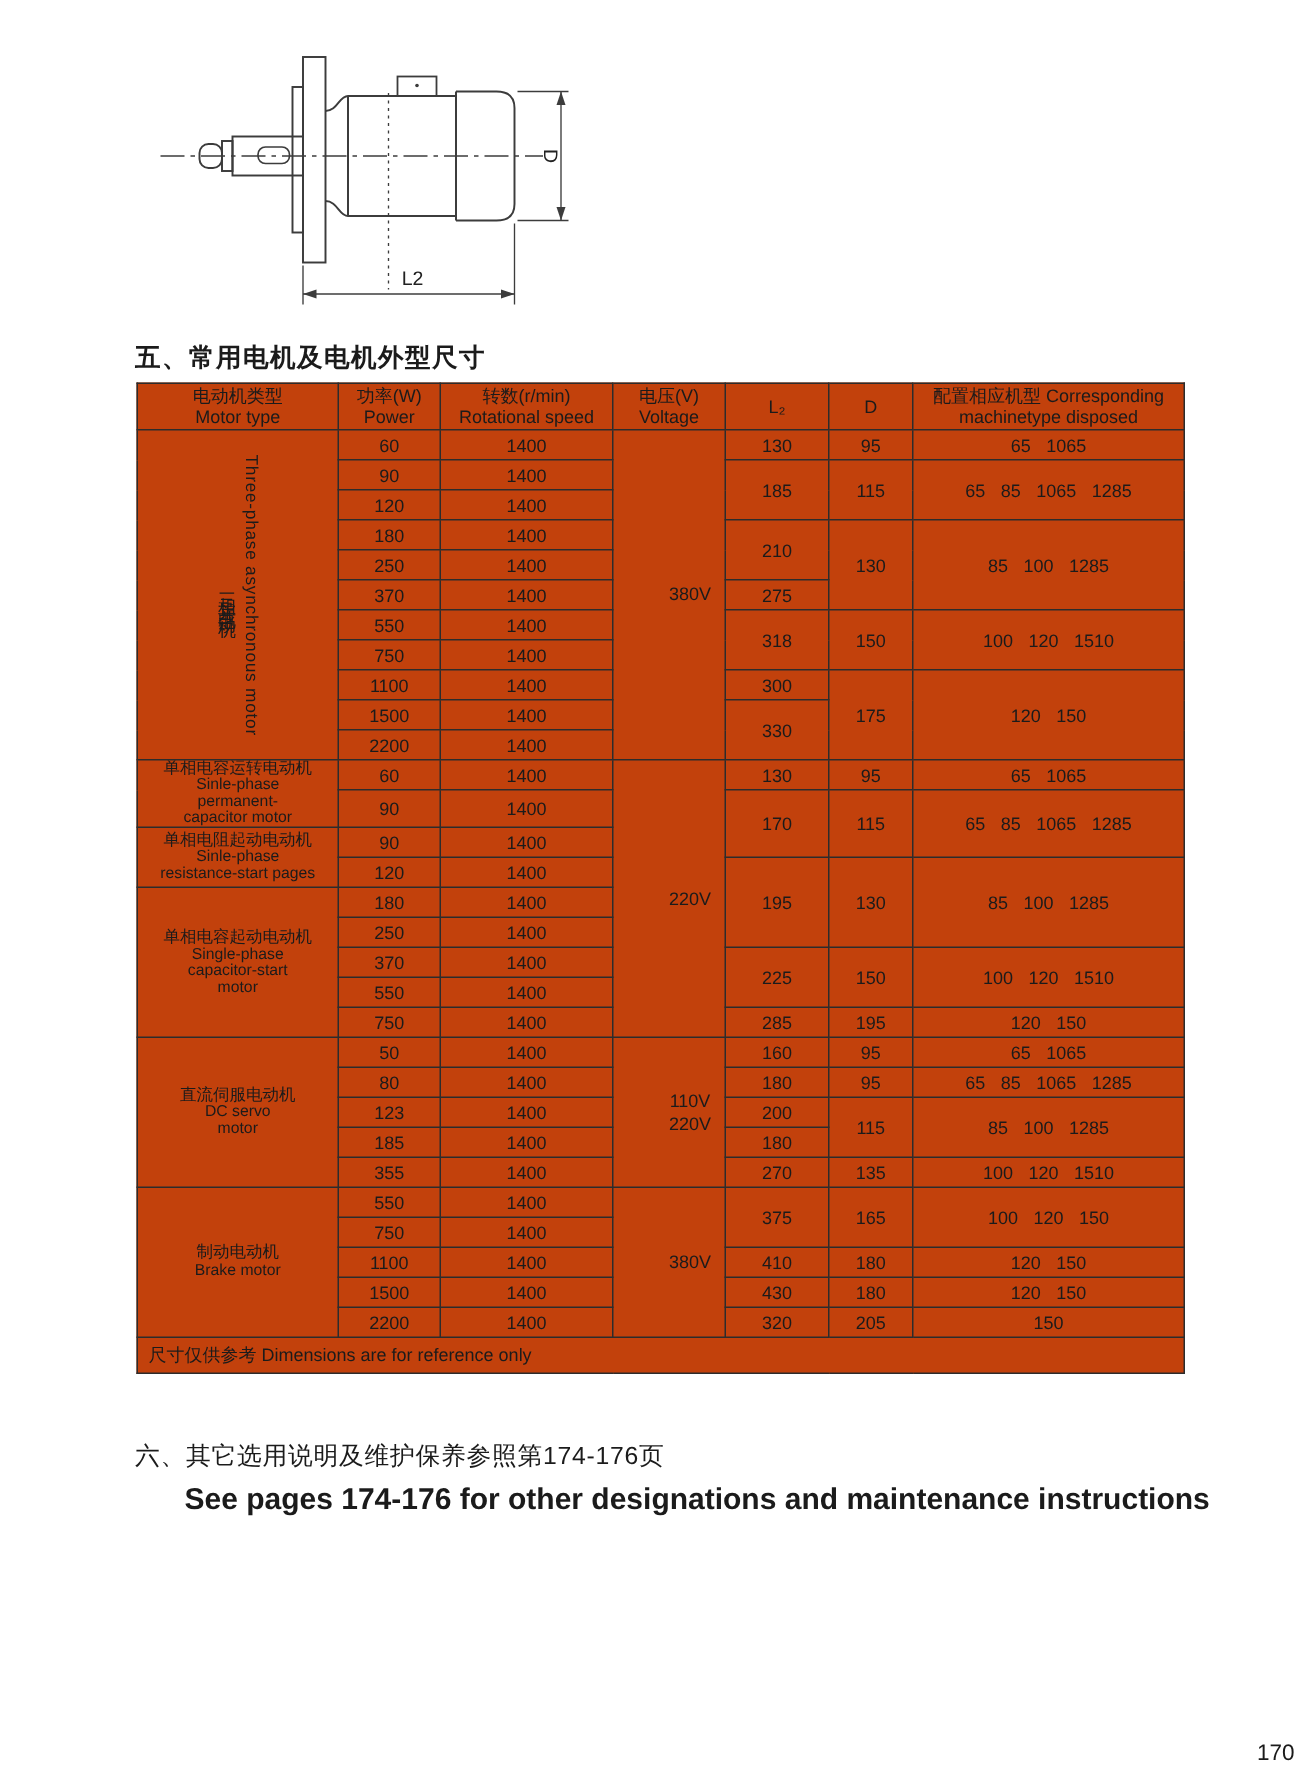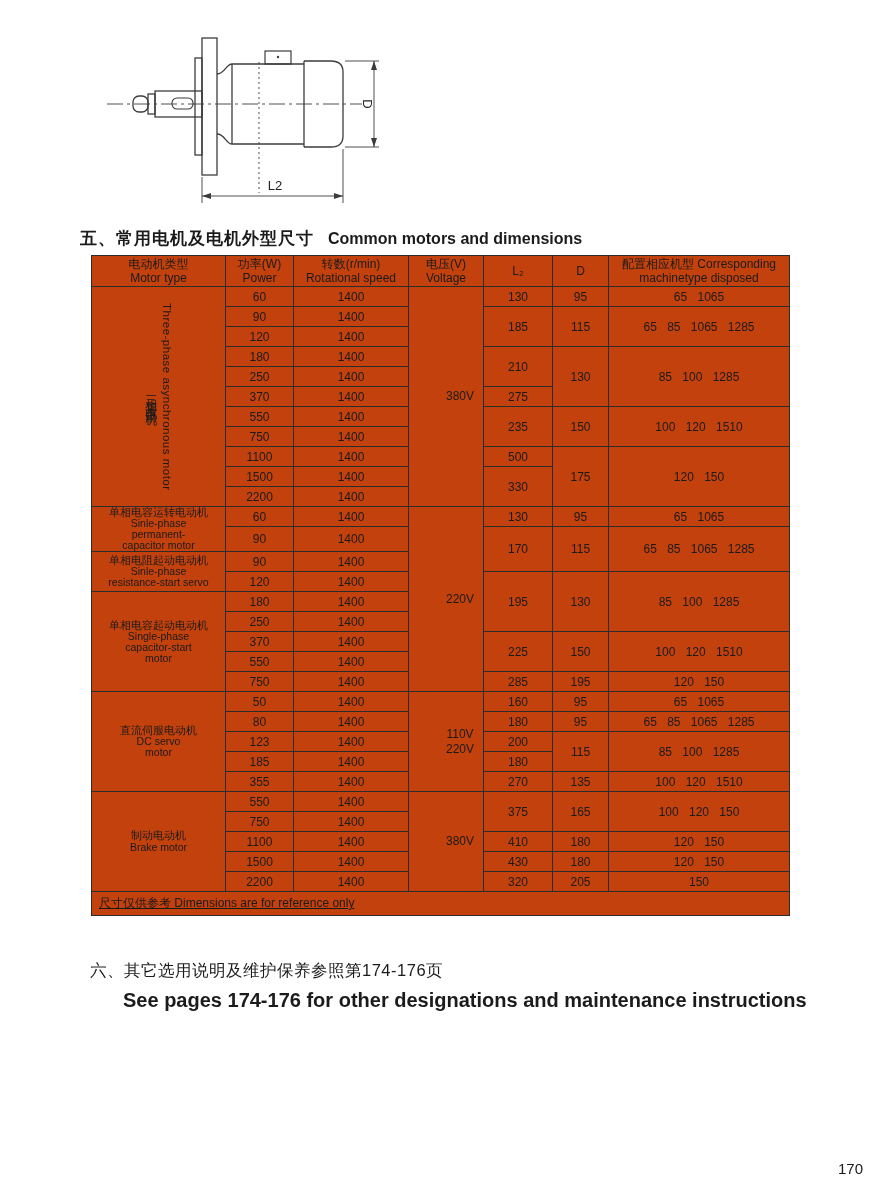--- a/index.html
+++ b/index.html
@@ -6,38 +6,38 @@
   body{
     width:875px;height:1191px;background:#ffffff;position:relative;
     font-family:"Liberation Sans", sans-serif;color:#1b1b1b;
     -webkit-font-smoothing:antialiased;
   }
   
   .drawing{position:absolute;left:95px;top:15px;width:400px;height:205px;}
   .drawing path,.drawing rect,.drawing line{stroke:#3c3c3c;fill:none;}
   .drawing text{fill:#222;font-family:"Liberation Sans",sans-serif;}
   
-  .heading{position:absolute;left:80px;top:227px;display:flex;gap:14px;align-items:baseline;}
+  .heading{position:absolute;left:90px;top:227px;display:flex;gap:4px;align-items:baseline;}
   .heading .zh{font-size:17px;font-weight:bold;letter-spacing:1px;}
   .heading .en{font-size:16px;font-weight:bold;}
   
   .tbl-wrap{position:absolute;left:91px;top:255px;}
   table{border-collapse:collapse;table-layout:fixed;width:698px;background:#c2410c;}
   td,th{border:1px solid #2c2c2c;padding:0;text-align:center;vertical-align:middle;overflow:hidden;}
   thead th{height:30px;font-weight:normal;font-size:12px;line-height:1.18;}
   tbody tr{height:20px;}
   td.num,td.volt{font-size:12px;}
   td.volt{white-space:pre-line;line-height:1.25;padding-left:28px;}
   td.corr{font-size:12px;word-spacing:7px;margin-left:19px;}
   td.mt{font-size:10.5px;line-height:1.04;}
   td.mt .zh{font-size:11px;}
   td.mt.vert .vwrap{display:flex;justify-content:center;align-items:center;gap:3px;}
   .vzh{writing-mode:vertical-rl;text-orientation:upright;font-size:12px;letter-spacing:3px;}
   .ven{writing-mode:vertical-rl;font-size:11.5px;letter-spacing:0.5px;}
-  td.note{text-align:left;font-size:12px;padding:3px 0 3px 7px;height:16px;text-decoration:underline;}
+  td.note{text-align:left;font-size:12px;padding:3px 0 3px 7px;height:16px;}
   
   .bottom{position:absolute;left:90px;top:941px;margin-top:19px;}
   .bottom .zh{font-size:16.5px;letter-spacing:0.5px;}
   .bottom .en{font-size:20px;font-weight:bold;margin:7px 0 0 33px;}
   .pageno{position:absolute;left:838px;top:1160px;font-size:15px;}
 </style>
 </head>
 <body>
 
 <svg class="drawing" viewBox="0 0 400 205">
@@ -70,21 +70,20 @@
 
   <path d="M107,162 V188 M248,134 V188" stroke-width="0.9"></path>
   <path d="M107,181 H248" stroke-width="0.9"></path>
   <polygon points="107,181 116,178 116,184" fill="#3c3c3c" stroke="none"></polygon>
   <polygon points="248,181 239,178 239,184" fill="#3c3c3c" stroke="none"></polygon>
   <text x="180" y="175" text-anchor="middle" font-size="13">L2</text>
 </svg>
 
 <div class="heading">
   <span class="zh">五、常用电机及电机外型尺寸</span>
-  <span class="en">Common motors and dimensions</span>
 </div>
 
 <div class="tbl-wrap">
   <table>
     <colgroup>
       <col style="width:134px">
         <col style="width:68px">
         <col style="width:115px">
       <col style="width:75px">
         <col style="width:69px">
@@ -159,32 +158,32 @@
           <td class="num">1400</td>
         </tr>
         <tr>
           <td class="num">370</td>
           <td class="num">1400</td>
           <td class="num" rowspan="1">275</td>
         </tr>
         <tr>
           <td class="num">550</td>
           <td class="num">1400</td>
-          <td class="num" rowspan="2">235</td>
+          <td class="num" rowspan="2">318</td>
           <td class="num" rowspan="2">150</td>
           <td class="corr" rowspan="2">100 120 1510</td>
         </tr>
         <tr>
           <td class="num">750</td>
           <td class="num">1400</td>
         </tr>
         <tr>
           <td class="num">1100</td>
           <td class="num">1400</td>
-          <td class="num" rowspan="1">500</td>
+          <td class="num" rowspan="1">300</td>
           <td class="num" rowspan="3">175</td>
           <td class="corr" rowspan="3">120 150</td>
         </tr>
         <tr>
           <td class="num">1500</td>
           <td class="num">1400</td>
           <td class="num" rowspan="2">330</td>
         </tr>
         <tr>
           <td class="num">2200</td>
@@ -208,21 +207,21 @@
           <td class="num">90</td>
           <td class="num">1400</td>
           <td class="num" rowspan="2">170</td>
           <td class="num" rowspan="2">115</td>
           <td class="corr" rowspan="2">65 85 1065 1285</td>
         </tr>
         <tr>
           <td class="mt" rowspan="2">
             <div class="zh">单相电阻起动电动机</div>
             <div class="en">Sinle-phase</div>
-            <div class="en">resistance-start servo</div>
+            <div class="en">resistance-start pages</div>
           </td>
           <td class="num">90</td>
           <td class="num">1400</td>
         </tr>
         <tr>
           <td class="num">120</td>
           <td class="num">1400</td>
           <td class="num" rowspan="3">195</td>
           <td class="num" rowspan="3">130</td>
           <td class="corr" rowspan="3">85 100 1285</td>

